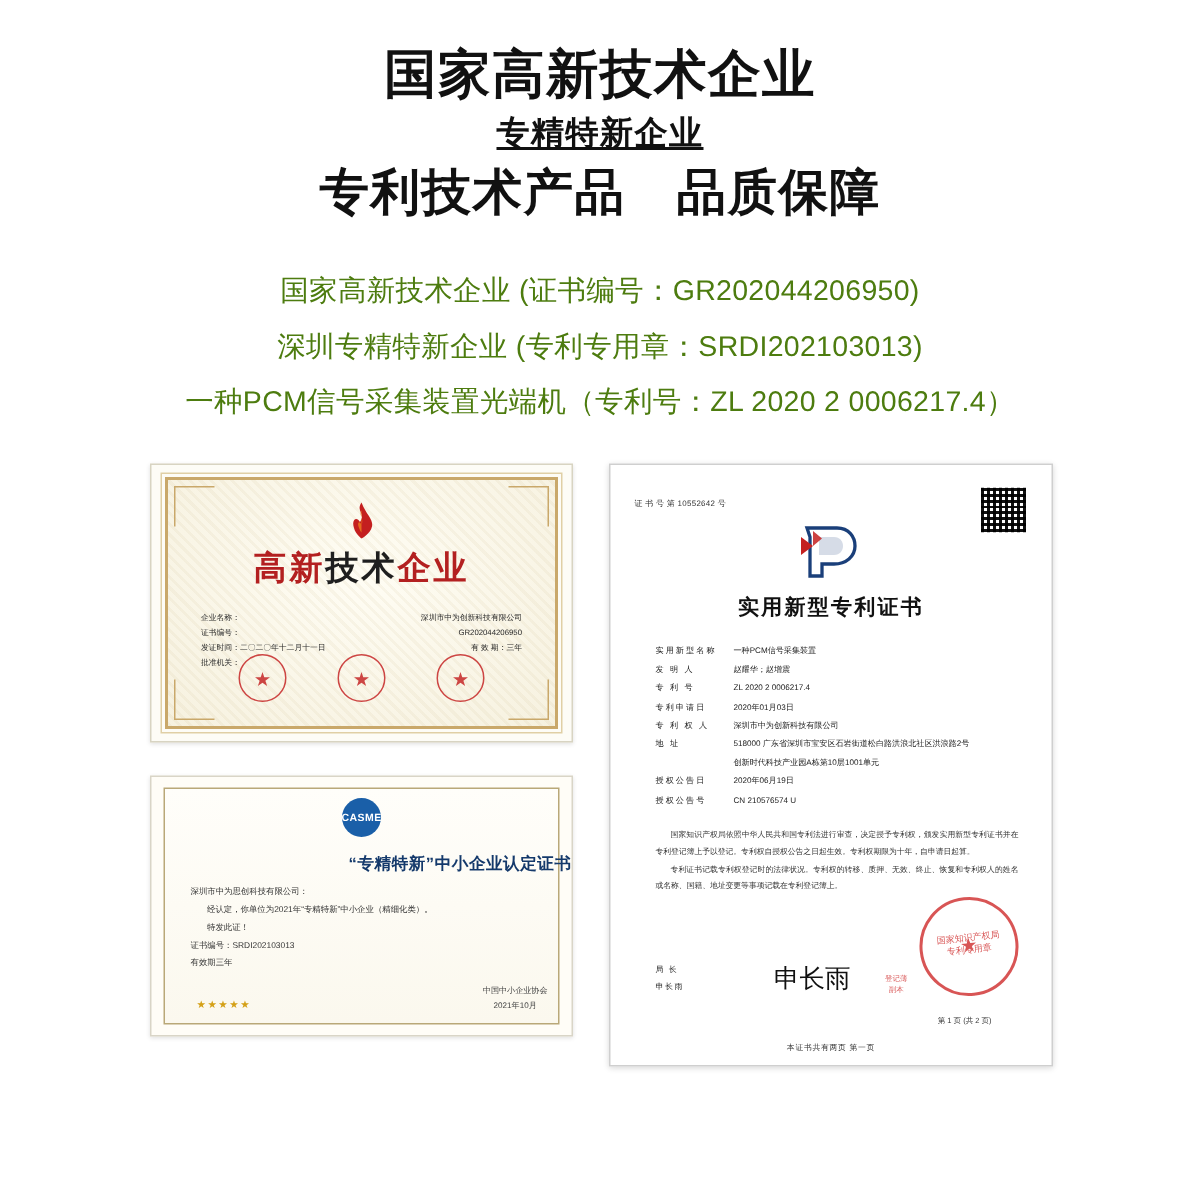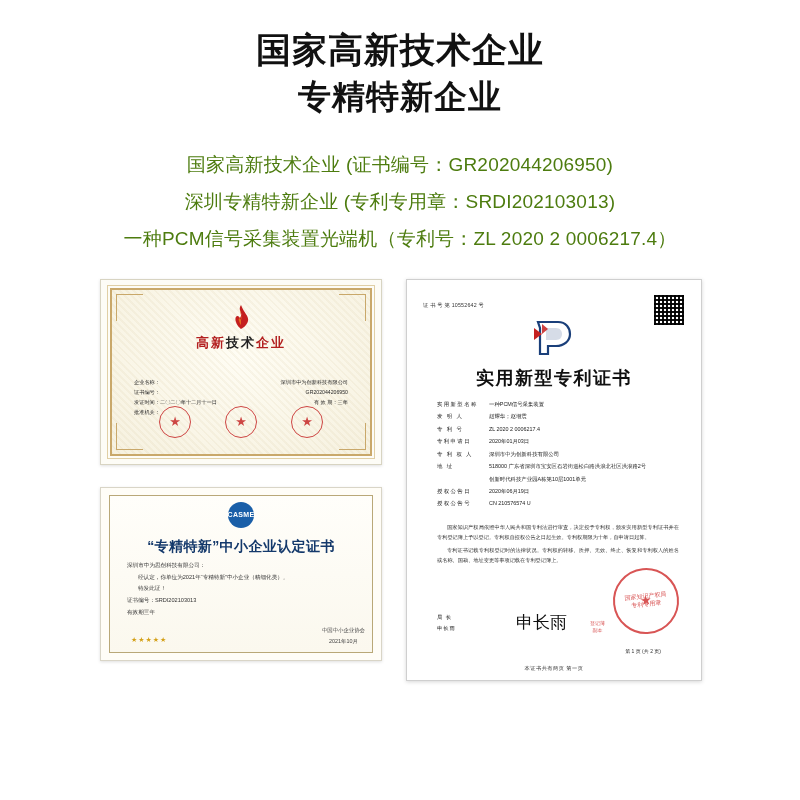--- a/index.html
+++ b/index.html
@@ -27,21 +27,21 @@
     margin-top: 26px;
     text-align: center;
     line-height: 1.38;
   }
   .headline {
     font-size: 35px;
     font-weight: 700;
     letter-spacing: 1px;
     color: #111;
   }
-  .headline.h2 { font-size: 33px; }
+  .headline.h2 { font-size: 22px; text-decoration: underline; }
   .headline.h3 { font-size: 33px; }
   .subline-block {
     margin-top: 26px;
     text-align: center;
     line-height: 1.95;
   }
   .subline {
     font-size: 19px;
     font-weight: 400;
     color: #4d7c0f;
@@ -101,21 +101,21 @@
     transform: translateX(-50%);
     top: 14px;
     width: 26px;
     height: 26px;
   }
   .c1-title {
     position: absolute;
     top: 44px;
     left: 0; right: 0;
     text-align: center;
-    font-size: 13px;
+    font-size: 22px;
     font-weight: 700;
     color: #b32020;
     letter-spacing: 2px;
     white-space: nowrap;
   }
   .c1-title .blk { color: #1f1f1f; }
   .c1-sub {
     position: absolute;
     top: 67px;
     left: 0; right: 0;
@@ -189,22 +189,22 @@
     font-size: 7px;
     font-weight: 700;
     display: flex;
     align-items: center;
     justify-content: center;
     letter-spacing: 0.3px;
   }
   .c2-title {
     position: absolute;
     top: 50px; left: 0; right: 0;
-    text-align: center;
-    font-size: 14px;
+    text-align: right;
+    font-size: 11px;
     font-weight: 700;
     color: #14396b;
     letter-spacing: 0.4px;
   }
   .c2-body {
     position: absolute;
     top: 72px;
     left: 26px; right: 26px;
     font-size: 5.6px;
     line-height: 2.1;
@@ -264,21 +264,21 @@
     left: 50%;
     transform: translateX(-50%);
     width: 52px;
     height: 44px;
   }
   .c3-title {
     position: absolute;
     top: 86px;
     left: 0; right: 0;
     text-align: center;
-    font-size: 18px;
+    font-size: 14px;
     font-weight: 700;
     color: #111;
     letter-spacing: 1.5px;
   }
   .c3-fields {
     position: absolute;
     top: 118px;
     left: 30px;
     right: 22px;
     font-size: 5.4px;
@@ -374,20 +374,21 @@
   }
 </style>
 </head>
 <body>
 
 <div class="page">
 
   <div class="headline-block">
     <div class="headline">国家高新技术企业</div>
     <div class="headline h2">专精特新企业</div>
+    <div class="headline h3">专利技术产品　品质保障</div>
   </div>
 
   <div class="subline-block">
     <div class="subline">国家高新技术企业 (证书编号：GR202044206950)</div>
     <div class="subline">深圳专精特新企业 (专利专用章：SRDI202103013)</div>
     <div class="subline">一种PCM信号采集装置光端机（专利号：ZL 2020 2 0006217.4）</div>
   </div>
 
   <div class="certs">
 

